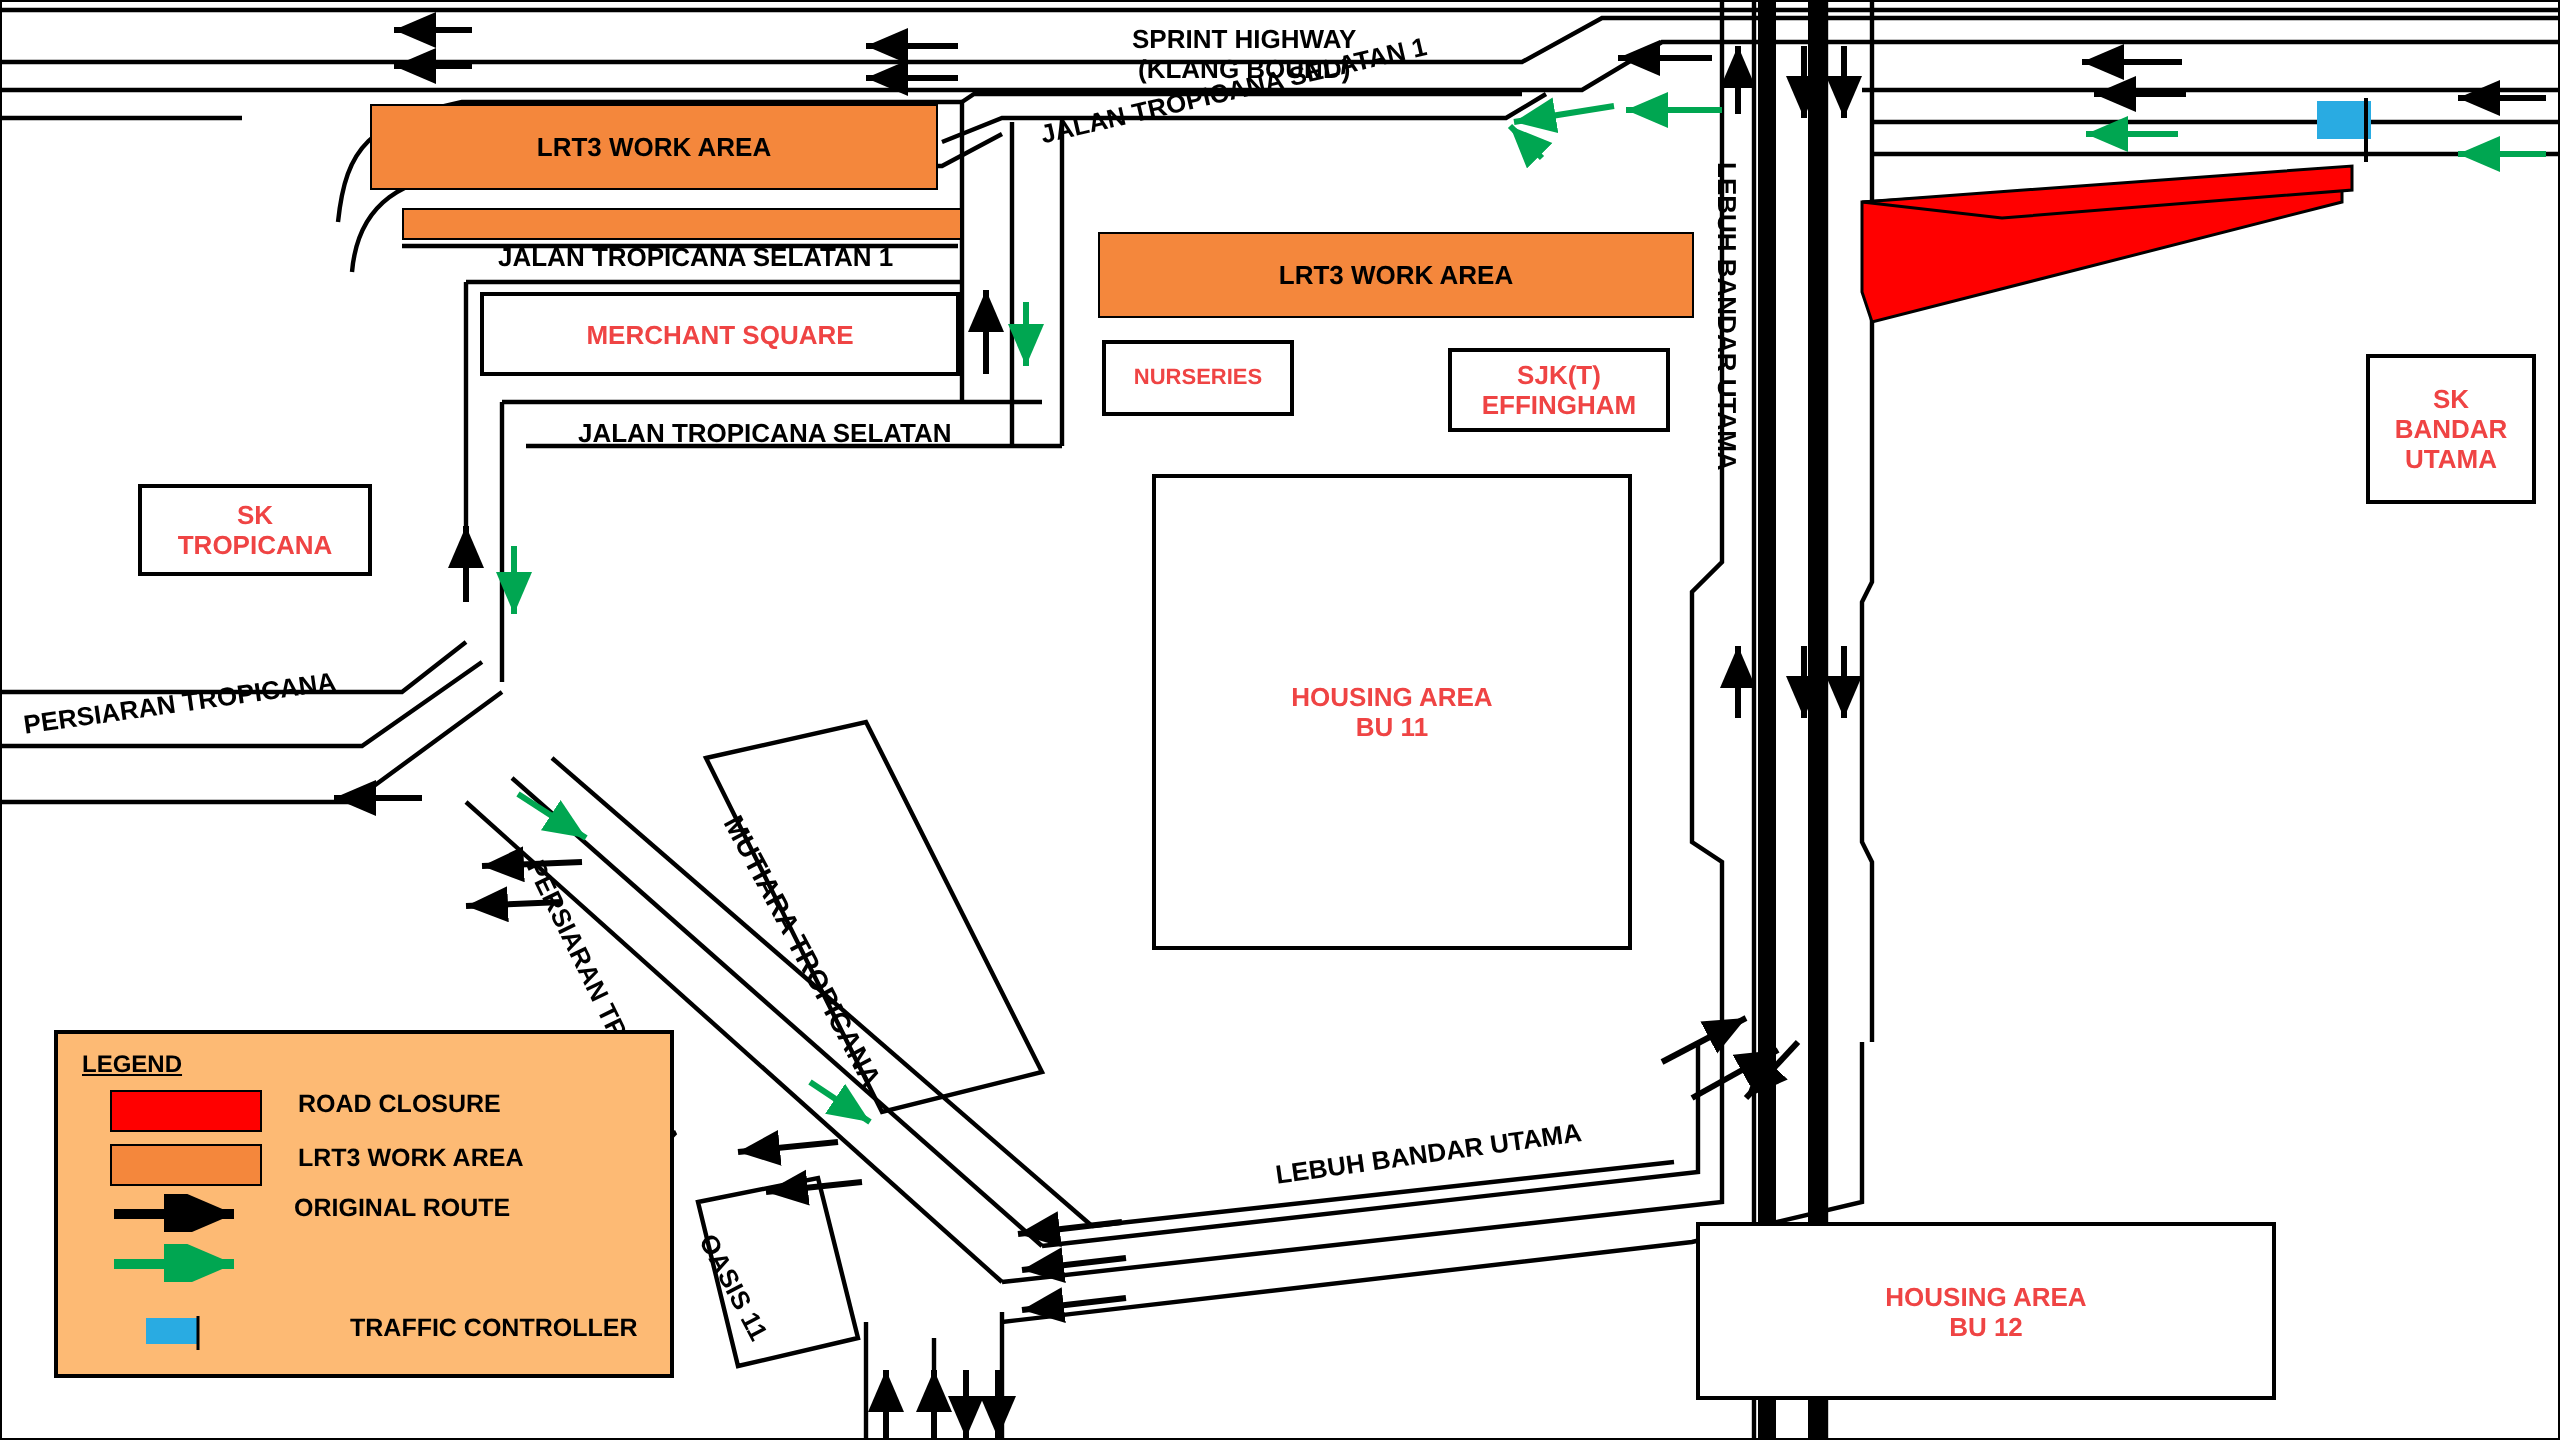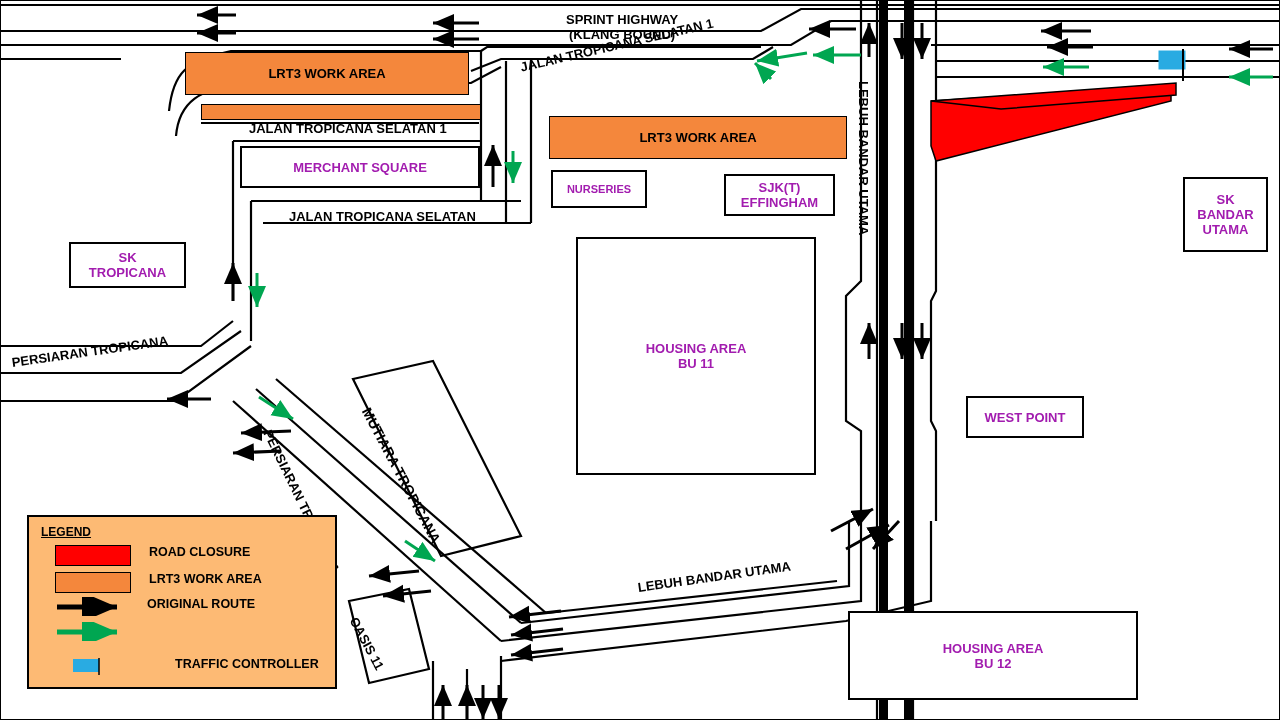--- a/index.html
+++ b/index.html
@@ -1,19 +1,19 @@
 <!DOCTYPE html>
 <html><head>
 <meta charset="utf-8">
 <style>
   html,body{margin:0;padding:0;background:#fff;}
   body{font-family:"Liberation Sans", sans-serif;}
   #map{position:relative;width:1280px;height:720px;background:#ffffff;overflow:hidden;border:1px solid #000;box-sizing:border-box;}
   .lbl{position:absolute;font-weight:bold;color:#000;white-space:pre;line-height:1.15;}
-  .box{position:absolute;background:#fff;border:2px solid #000;display:flex;align-items:center;justify-content:center;text-align:center;font-weight:bold;color:#a21caf;box-sizing:border-box;}
+  .box{position:absolute;background:#fff;border:2px solid #000;display:flex;align-items:center;justify-content:center;text-align:center;font-weight:bold;color:#ef4444;box-sizing:border-box;}
   .work{position:absolute;background:#F4873C;border:1px solid #000;display:flex;align-items:center;justify-content:center;font-weight:bold;color:#000;box-sizing:border-box;}
   svg.overlay{position:absolute;left:0;top:0;width:1280px;height:720px;pointer-events:none;}
   #legend{position:absolute;left:26px;top:514px;width:310px;height:174px;background:#fdba74;border:2px solid #000;box-sizing:border-box;}
   #legend .title{position:absolute;left:12px;top:8px;font-size:12px;font-weight:bold;text-decoration:underline;}
   .lgrow{position:absolute;left:14px;display:flex;align-items:flex-start;padding-left:12px;}
   .lgswatch{width:74px;height:19px;border:1px solid #000;flex:0 0 auto;}
   .lgtext{margin-left:18px;font-size:12.5px;font-weight:bold;line-height:1.15;}
   .lgline{width:74px;height:19px;position:relative;flex:0 0 auto;}
 </style>
 </head>
@@ -150,21 +150,20 @@
 
   <div class="box" style="left:239px;top:145px;width:240px;height:42px;font-size:13px;">MERCHANT SQUARE</div>
   <div class="box" style="left:550px;top:169px;width:96px;height:38px;font-size:11px;">NURSERIES</div>
   <div class="box" style="left:723px;top:173px;width:111px;height:42px;font-size:13px;white-space:pre-line;">SJK(T)
 EFFINGHAM</div>
   <div class="box" style="left:68px;top:241px;width:117px;height:46px;font-size:13px;white-space:pre-line;">SK
 TROPICANA</div>
   <div class="box" style="left:1182px;top:176px;width:85px;height:75px;font-size:13px;white-space:pre-line;">SK
 BANDAR
 UTAMA</div>
-  <div class="box" style="left:965px;top:395px;width:118px;height:42px;font-size:13px;">WEST POINT</div>
   <div class="box" style="left:575px;top:236px;width:240px;height:238px;font-size:13px;white-space:pre-line;">HOUSING AREA
 BU 11</div>
   <div class="box" style="left:847px;top:610px;width:290px;height:89px;font-size:13px;white-space:pre-line;">HOUSING AREA
 BU 12</div>
 
   <div class="lbl" style="left:565px;top:12px;font-size:13px;text-align:center;">SPRINT HIGHWAY
 (KLANG BOUND)</div>
   <div class="lbl" style="left:518px;top:60px;font-size:13px;transform:rotate(-13deg);transform-origin:left top;">JALAN TROPICANA SELATAN 1</div>
   <div class="lbl" style="left:248px;top:121px;font-size:13px;">JALAN TROPICANA SELATAN 1</div>
   <div class="lbl" style="left:288px;top:209px;font-size:13px;">JALAN TROPICANA SELATAN</div>

